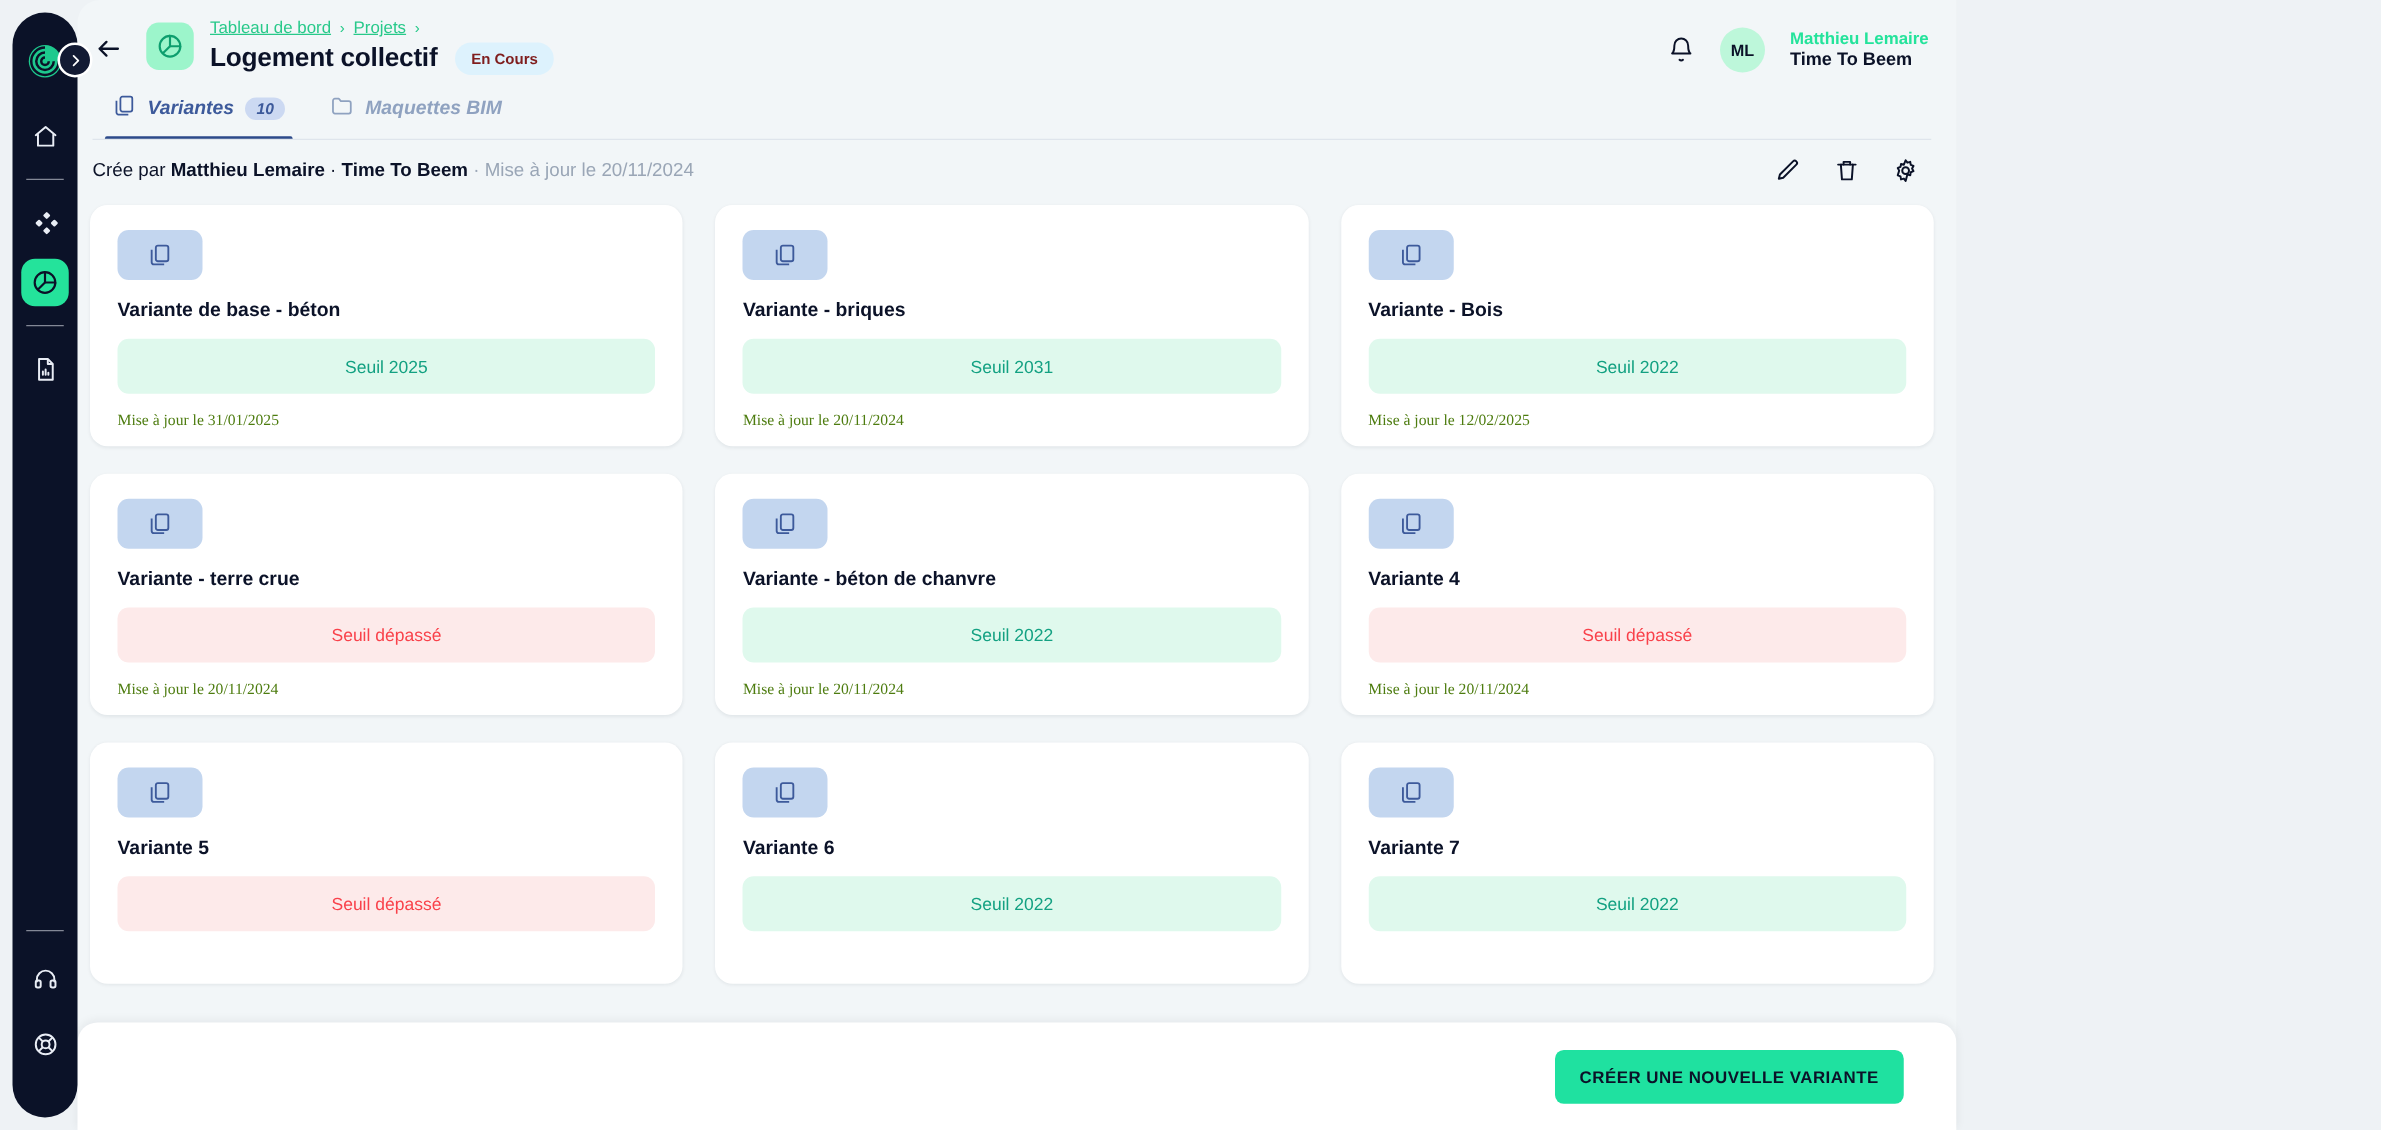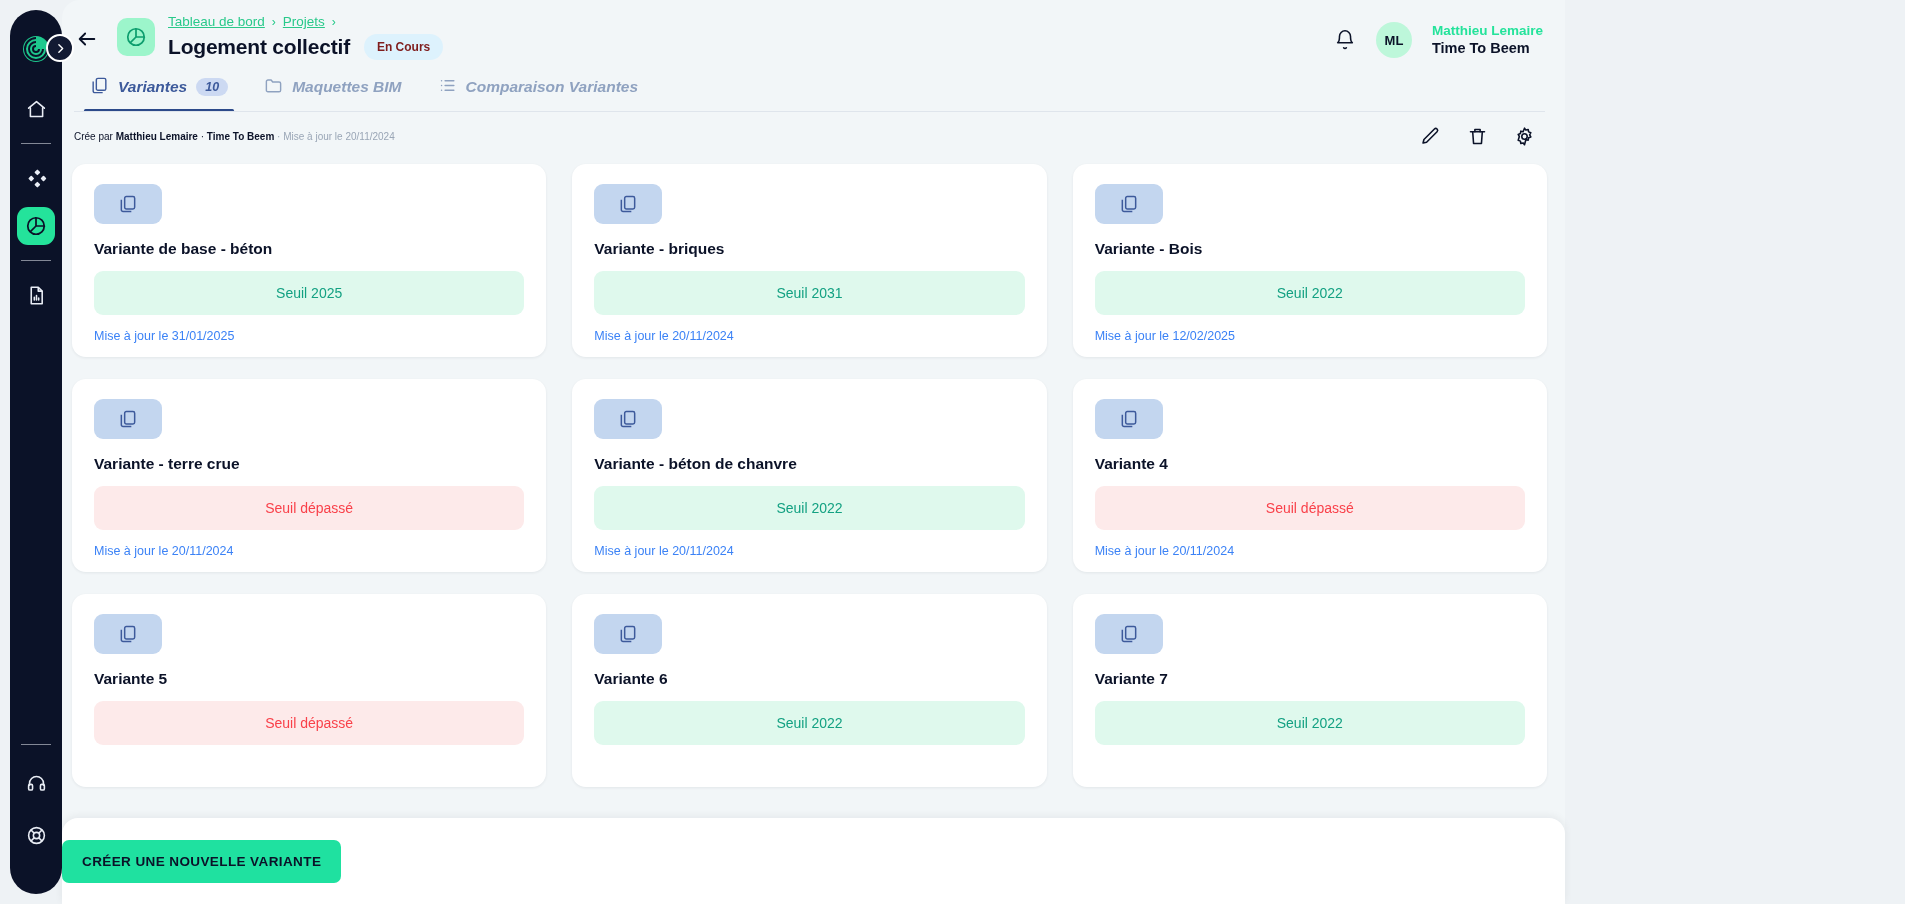--- a/index.html
+++ b/index.html
@@ -95,21 +95,21 @@
     background: #ccd9f2; color: #3d5a9b; font-size: 12.5px; font-weight: 700;
     border-radius: 11px; padding: 2px 9px; min-width: 26px; text-align: center;
   }
   .tabs-rule { position: absolute; left: 12px; right: 20px; bottom: 0; height: 1px; background: #dfe5ec; }
 
   
   .meta-row {
     display: flex; align-items: center; justify-content: space-between;
     padding: 14px 24px 10px 12px;
   }
-  .meta-text { font-size: 10px; color: #0b1228; text-align: right; }
+  .meta-text { font-size: 15px; color: #0b1228; text-align: right; }
   .meta-text .dim { color: #9aa6b6; }
   .meta-text .bold { font-weight: 700; }
   .meta-actions { display: flex; align-items: center; gap: 26px; padding-right: 6px; }
   .meta-actions .icon-btn { cursor: pointer; display: flex; }
 
   
   .grid-wrap { position: absolute; left: 0; right: 0; top: 162px; bottom: 0; overflow: hidden; padding: 0 0 0 0; }
   .grid {
     display: grid; grid-template-columns: repeat(3, 1fr);
     gap: 22px 26px;
@@ -125,30 +125,30 @@
     display: flex; align-items: center; justify-content: center;
   }
   .card-title { font-size: 15.5px; font-weight: 700; color: #0b1228; margin-top: 16px; }
   .pill {
     margin-top: 13px; height: 44px; border-radius: 9px;
     display: flex; align-items: center; justify-content: center;
     font-size: 14px;
   }
   .pill.ok { background: #dff9ed; color: #13a182; }
   .pill.over { background: #fdeaea; color: #f9414a; }
-  .card-date { margin-top: 14px; font-size: 12.5px; color: #3b82f6; }
+  .card-date { margin-top: 14px; font-size: 12.5px; color: #4d7c0f; font-family: Liberation Serif, serif; }
 
   
   .footer {
     position: absolute; left: 62px; right: 0; bottom: 0; height: 86px;
     background: #fff;
     border-top-left-radius: 16px; border-top-right-radius: 16px;
     box-shadow: 0 -2px 8px rgba(16,24,40,.06);
-    display: flex; align-items: center; 
-    padding-right: 25px; z-index: 30;
+    display: flex; align-items: center; justify-content: flex-end;
+    padding-right: 42px; z-index: 30;
   }
   .cta {
     background: #1fe1a0; color: #0b1228;
     font-size: 13.5px; font-weight: 700; letter-spacing: .4px;
     border: none; border-radius: 7px; padding: 14px 20px; cursor: pointer;
   }
 </style>
 </head>
 <body>
 
@@ -280,29 +280,20 @@
         <span class="tab-count">10</span>
       </div>
       <div class="tab">
         <span>
           <svg width="19" height="19" viewBox="0 0 24 24" fill="none" stroke="#8fa2c0" stroke-width="1.8" stroke-linejoin="round">
             <path d="M3 7a2 2 0 0 1 2-2h4l2 2.5h8a2 2 0 0 1 2 2V18a2 2 0 0 1-2 2H5a2 2 0 0 1-2-2z"></path>
           </svg>
         </span>
         <span>Maquettes BIM</span>
       </div>
-      <div class="tab">
-        <span>
-          <svg width="19" height="19" viewBox="0 0 24 24" fill="none" stroke="#8fa2c0" stroke-width="1.9" stroke-linecap="round">
-            <path d="M9 6h11M9 12h11M9 18h11"></path>
-            <path d="M4.5 6h.01M4.5 12h.01M4.5 18h.01"></path>
-          </svg>
-        </span>
-        <span>Comparaison Variantes</span>
-      </div>
       <div class="tabs-rule"></div>
     </div>
 
     <div class="meta-row">
       <div class="meta-text">
         <span>Crée par</span>
         <span class="bold">Matthieu Lemaire</span>
         <span>·</span>
         <span class="bold">Time To Beem</span>
         <span class="dim">·</span>

